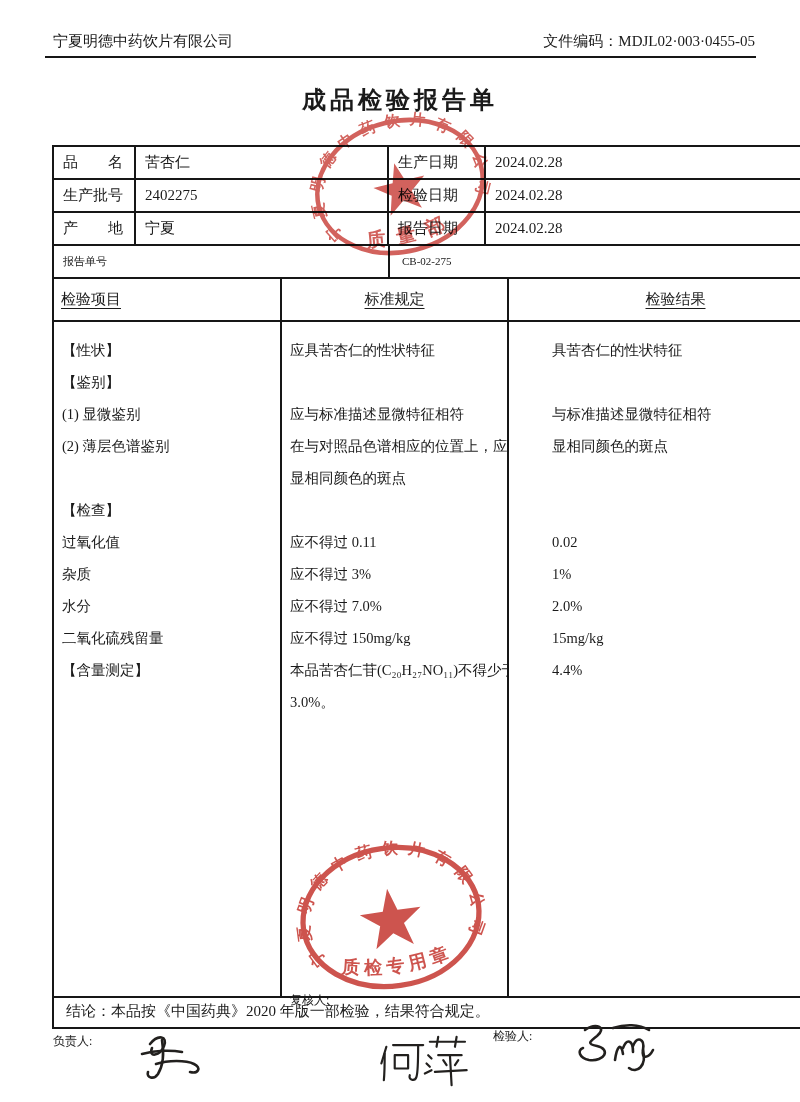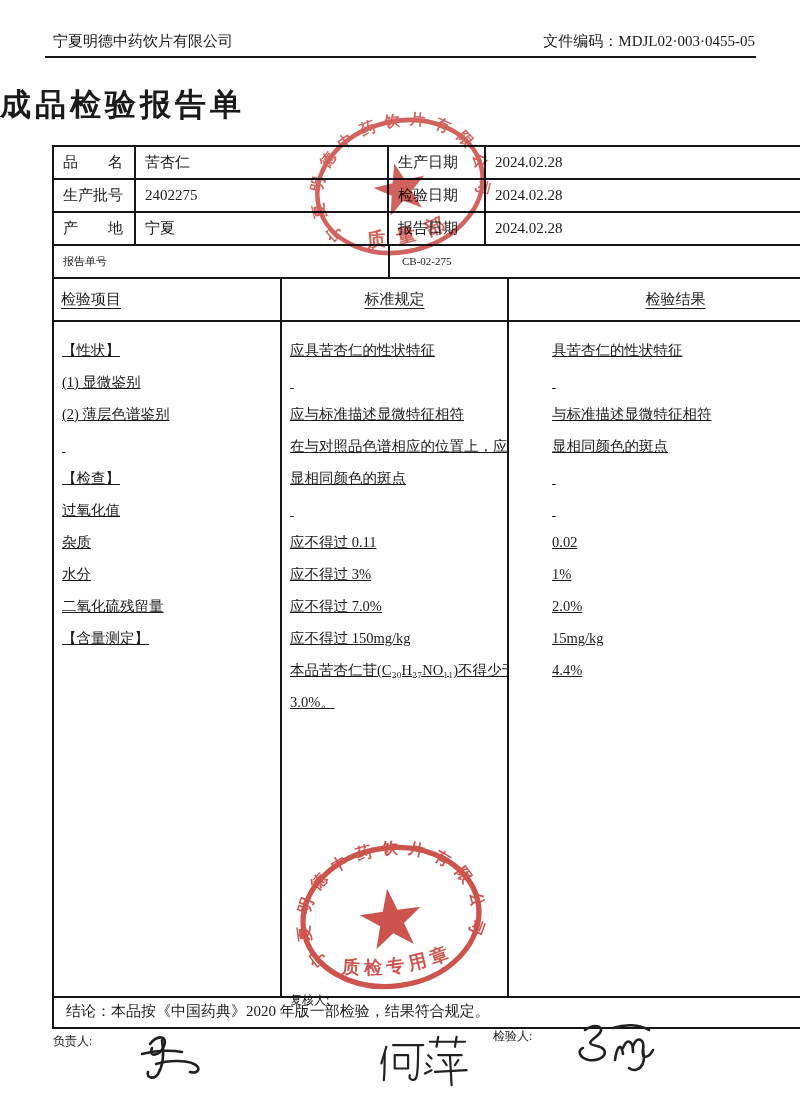--- a/index.html
+++ b/index.html
@@ -9,21 +9,21 @@
     background: #ffffff;
     color: #1a1a1a;
     font-family: "Liberation Serif", "DejaVu Serif", serif;
     overflow: hidden;
   }
   .doc-header-company { position: absolute; left: 53px; top: 32px; font-size: 15px; }
   .doc-header-code   { position: absolute; right: 45px; top: 32px; font-size: 15px; }
   .header-rule { position: absolute; left: 45px; top: 56px; width: 711px; height: 2px; background: #161616; }
   .doc-title {
     position: absolute; left: 0; top: 84px; width: 100%;
-    text-align: left; font-size: 31px; font-weight: bold; letter-spacing: 4px;
+    text-align: center; font-size: 24px; font-weight: bold; letter-spacing: 4px;
   }
 
   .report-table {
     position: absolute; left: 52px; top: 145px; width: 792px;
     border: 2px solid #161616;
   }
   .t-row { border-bottom: 2px solid #161616; }
   .info-row { display: grid; grid-template-columns: 82px 253px 97px 1fr; height: 33px; }
   .info-row > div { height: 100%; line-height: 30px; font-size: 15px; padding-left: 9px; white-space: nowrap; border-right: 2px solid #161616; overflow: hidden; }
   .info-row > div:last-child { border-right: none; }
@@ -31,21 +31,21 @@
   .report-no-row > div { line-height: 30px; font-size: 11px; padding-left: 9px; border-right: 2px solid #161616; }
   .report-no-row > div:last-child { border-right: none; padding-left: 12px; }
 
   .items-header { display: grid; grid-template-columns: 228px 227px 1fr; height: 43px; }
   .items-header > div { border-right: 2px solid #161616; font-size: 15px; display: flex; align-items: center; justify-content: center; }
   .items-header > div:last-child { border-right: none; }
   .items-header > div:first-child { justify-content: flex-start; padding-left: 7px; text-align: right; }
   .items-header span { text-decoration: underline; text-underline-offset: 4px; }
 
   .items-body { display: grid; grid-template-columns: 228px 227px 1fr; height: 676px; }
-  .items-body > div { border-right: 2px solid #161616; padding-top: 12px; overflow: hidden; text-decoration: underline; }
+  .items-body > div { border-right: 2px solid #161616; padding-top: 12px; overflow: hidden; }
   .items-body > div:last-child { border-right: none; margin-left: 35px; }
   .cell-line { height: 32px; line-height: 32px; font-size: 14.5px; padding-left: 8px; white-space: nowrap; }
 
   .conclusion-row { height: 29px; line-height: 27px; font-size: 15px; padding-left: 12px; white-space: nowrap; }
 
   .sig-label { position: absolute; font-size: 12px; }
   .sig-svg { position: absolute; }
   .sig-svg path { fill: none; stroke: #22201e; stroke-width: 2.6; stroke-linecap: round; stroke-linejoin: round; }
 
   .stamp { position: absolute; mix-blend-mode: multiply; }
@@ -106,20 +106,21 @@
         </div>
       <div>
           <span>检验结果</span>
         </div>
     </div>
 
     <div class="t-row items-body">
       <div>
 
       <div class="cell-line">【性状】</div>
+          <div class="cell-line">【鉴别】</div>
           <div class="cell-line">(1) 显微鉴别</div>
           <div class="cell-line">(2) 薄层色谱鉴别</div>
           <div class="cell-line">&nbsp;</div>
           <div class="cell-line">【检查】</div>
           <div class="cell-line">过氧化值</div>
           <div class="cell-line">杂质</div>
           <div class="cell-line">水分</div>
           <div class="cell-line">二氧化硫残留量</div>
           <div class="cell-line">【含量测定】</div>
         </div>

